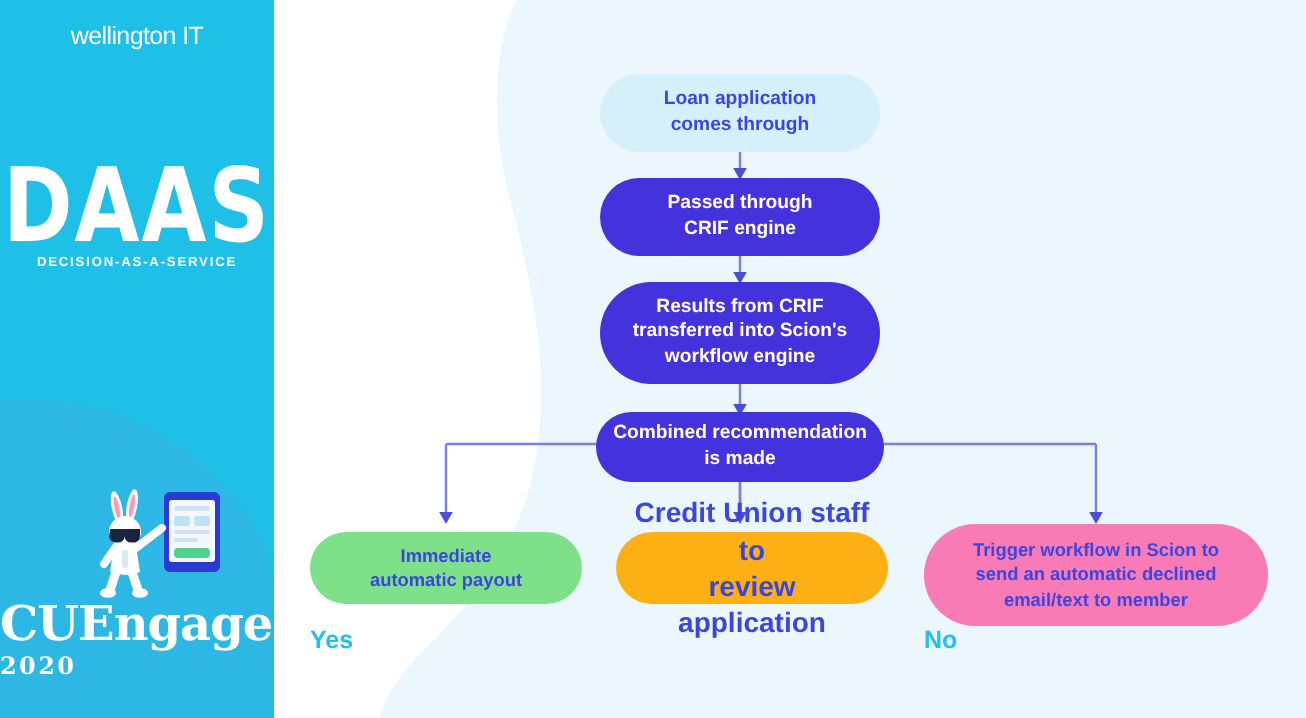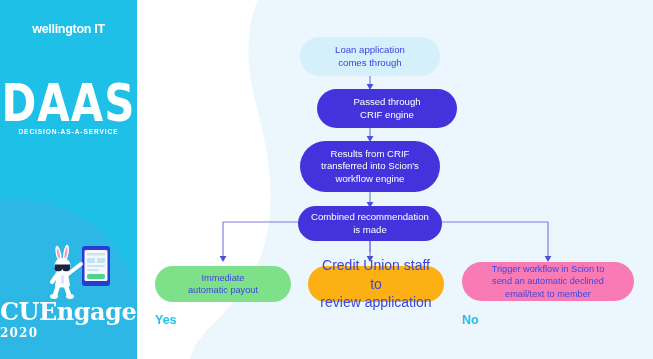--- a/index.html
+++ b/index.html
@@ -28,26 +28,26 @@
 
   
   .brand-panel {
     position: absolute;
     left: 0; top: 0;
     width: 137px; height: 359px;
     overflow: hidden;
   }
   .brand-logo {
     position: absolute;
-    left: 0; top: 22px;
+    left: 0; top: 11px;
     width: 137px;
     text-align: center;
     color: #ffffff;
     font-size: 12.5px;
-    font-weight: 700;
+    font-weight: 400;
     letter-spacing: -0.3px;
   }
   .daas-word {
     position: absolute;
     left: 0; top: 78px;
     width: 137px;
     text-align: center;
     color: #ffffff;
     font-size: 42px;
     font-weight: 700;
@@ -99,21 +99,21 @@
   }
 
   
   .node {
     position: absolute;
     display: flex;
     align-items: center;
     justify-content: center;
     text-align: center;
     border-radius: 40px;
-    font-weight: 400;
+    font-weight: 700;
     line-height: 1.32;
     box-sizing: border-box;
     padding: 2px 8px;
   }
   .node-start {
     background: #d5effb;
     color: #3b46e0;
     font-size: 9.6px;
   }
   .node-process {
@@ -243,21 +243,21 @@
     </g>
   </svg>
 
   <div class="node node-start" style="left:300px; top:37px; width:140px; height:39px;">
     <span>
       <span>Loan application</span><br>
       <span>comes through</span>
     </span>
   </div>
 
-  <div class="node node-process" style="left:317px; top:89px; width:140px; height:39px;">
+  <div class="node node-process" style="left:300px; top:89px; width:140px; height:39px;">
     <span>
       <span>Passed through</span><br>
       <span>CRIF engine</span>
     </span>
   </div>
 
   <div class="node node-process" style="left:300px; top:141px; width:140px; height:51px;">
     <span>
       <span>Results from CRIF</span><br>
       <span>transferred into Scion's</span><br>
@@ -280,21 +280,21 @@
   </div>
   <div class="outcome-label" style="left:155px; top:313px; width:136px;">Yes</div>
 
   <div class="node node-review" style="left:308px; top:266px; width:136px; height:36px;">
     <span>
       <span>Credit Union staff to</span><br>
       <span>review application</span>
     </span>
   </div>
 
-  <div class="node node-no" style="left:462px; top:262px; width:172px; height:39px;">
+  <div class="node node-no" style="left:462px; top:262px; width:172px; height:51px;">
     <span>
       <span>Trigger workflow in Scion to</span><br>
       <span>send an automatic declined</span><br>
       <span>email/text to member</span>
     </span>
   </div>
   <div class="outcome-label" style="left:462px; top:313px; width:172px;">No</div>
 
 </div>
 

